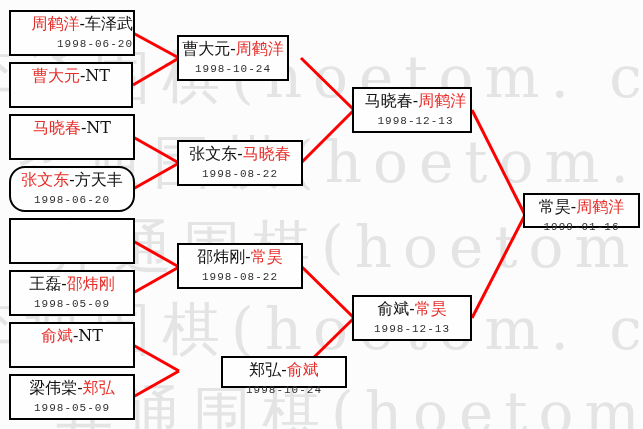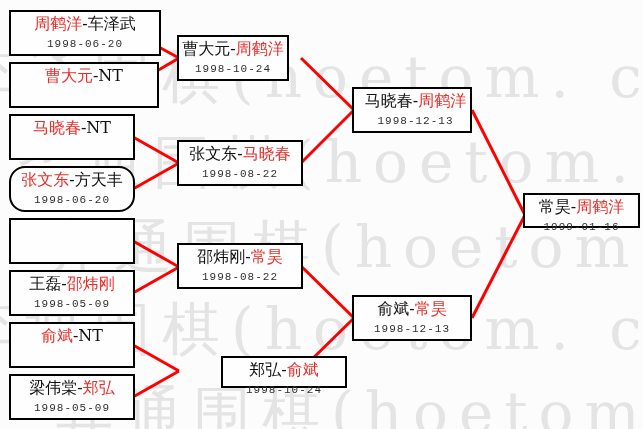--- a/index.html
+++ b/index.html
@@ -73,25 +73,25 @@
     <line x1="133" y1="345" x2="179" y2="371"></line>
     <line x1="133" y1="397" x2="179" y2="371"></line>
     <line x1="301" y1="58" x2="354" y2="110"></line>
     <line x1="301" y1="163" x2="354" y2="110"></line>
     <line x1="301" y1="266" x2="354" y2="318"></line>
     <line x1="301" y1="370" x2="354" y2="318"></line>
     <line x1="472" y1="110" x2="525" y2="215"></line>
     <line x1="472" y1="318" x2="525" y2="215"></line>
   </svg>
 
-  <div class="box" style="left:9px;top:10px;width:152px;height:46px;">
+  <div class="box" style="left:9px;top:10px;width:126px;height:46px;text-align:right;">
     <div class="players"><span class="loser"></span><span class="winner">周鹤洋</span><span class="loser">-车泽武</span></div>
     <div class="date">1998-06-20</div>
   </div>
-  <div class="box" style="left:9px;top:62px;width:150px;height:46px;">
+  <div class="box" style="left:9px;top:62px;width:124px;height:46px;">
     <div class="players"><span class="loser"></span><span class="winner">曹大元</span><span class="loser">-NT</span></div>
     <div class="date"></div>
   </div>
   <div class="box" style="left:9px;top:114px;width:126px;height:46px;">
     <div class="players"><span class="loser"></span><span class="winner">马晓春</span><span class="loser">-NT</span></div>
     <div class="date"></div>
   </div>
   <div class="box" style="left:9px;top:166px;width:126px;height:46px;border-radius:16px;">
     <div class="players"><span class="loser"></span><span class="winner">张文东</span><span class="loser">-方天丰</span></div>
     <div class="date">1998-06-20</div>

